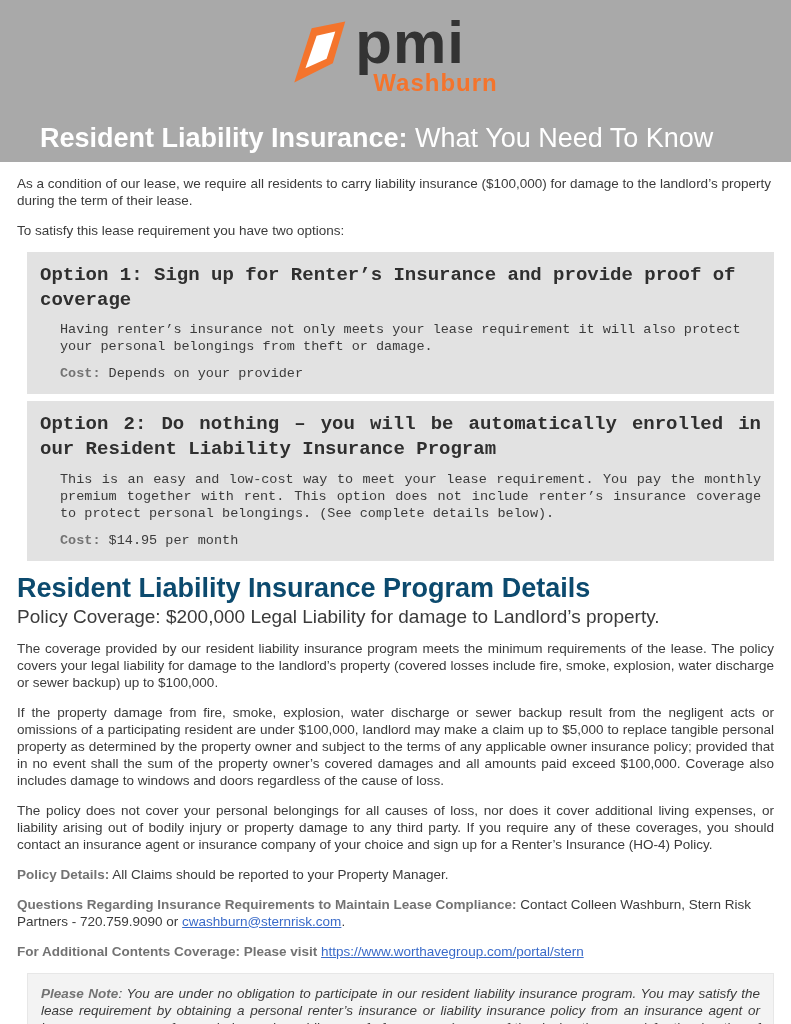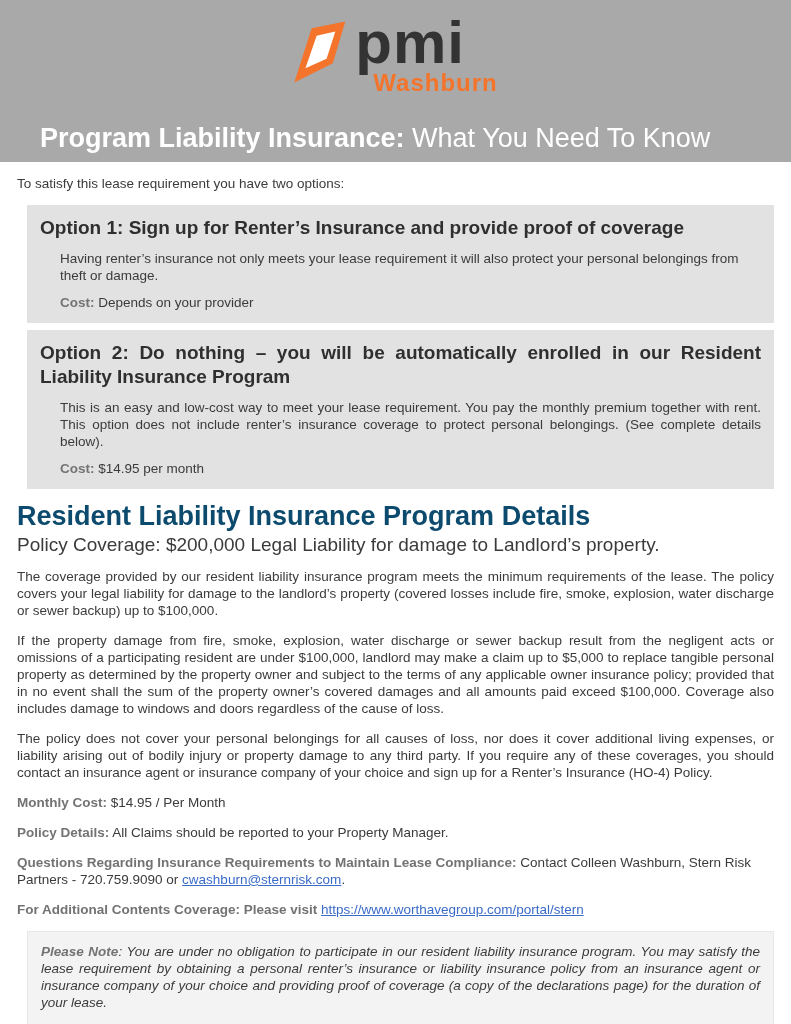--- a/index.html
+++ b/index.html
@@ -63,20 +63,21 @@
   }
   .content p { margin-bottom: 13px; }
   .justify { text-align: justify; }
   b, strong { color: #737373; }
   
   .option-box {
     background: #e2e2e2;
     margin-left: 10px;
     padding: 11px 13px 12px 13px;
     margin-bottom: 7px;
+    font-family: Liberation Mono, monospace;
   }
   .option-title {
     font-size: 19px;
     font-weight: bold;
     color: #2f2f2f;
     line-height: 1.3;
     margin-bottom: 9px;
   }
   .option-box p { margin-bottom: 10px; margin-left: 20px; }
   .option-box p:last-child { margin-bottom: 0; }
@@ -120,26 +121,27 @@
       <svg class="logo-mark" viewBox="0 0 90 100" xmlns="http://www.w3.org/2000/svg">
         <polygon points="30,12 84,1 64,68 2,99" fill="#f4742c"></polygon>
         <polygon points="38,24 68,17 54,61 20,76" fill="#ffffff"></polygon>
       </svg>
       <div class="logo-text-col">
         <span class="logo-pmi">pmi</span>
         <span class="logo-brand">Washburn</span>
       </div>
     </div>
     <div class="banner">
-      <span class="bold-part">Program Liability Insurance:</span><span> What You Need To Know</span>
+      <span class="bold-part">Resident Liability Insurance:</span><span> What You Need To Know</span>
     </div>
   </div>
 
   <div class="content">
 
+    <p>As a condition of our lease, we require all residents to carry liability insurance ($100,000) for damage to the landlord’s property during the term of their lease.</p>
     <p>To satisfy this lease requirement you have two options:</p>
 
     <div class="option-box">
       <div class="option-title">Option 1: Sign up for Renter’s Insurance and provide proof of coverage</div>
       <p>Having renter’s insurance not only meets your lease requirement it will also protect your personal belongings from theft or damage.</p>
       <p><b>Cost:</b><span> Depends on your provider</span></p>
     </div>
 
     <div class="option-box">
       <div class="option-title justify">Option 2: Do nothing – you will be automatically enrolled in our Resident Liability Insurance Program</div>
@@ -147,21 +149,20 @@
       <p><b>Cost:</b><span> $14.95 per month</span></p>
     </div>
 
     <h1 class="details-title">Resident Liability Insurance Program Details</h1>
     <h2 class="details-subtitle">Policy Coverage: $200,000 Legal Liability for damage to Landlord’s property.</h2>
 
     <p class="justify">The coverage provided by our resident liability insurance program meets the minimum requirements of the lease. The policy covers your legal liability for damage to the landlord’s property (covered losses include fire, smoke, explosion, water discharge or sewer backup) up to $100,000.</p>
     <p class="justify">If the property damage from fire, smoke, explosion, water discharge or sewer backup result from the negligent acts or omissions of a participating resident are under $100,000, landlord may make a claim up to $5,000 to replace tangible personal property as determined by the property owner and subject to the terms of any applicable owner insurance policy; provided that in no event shall the sum of the property owner’s covered damages and all amounts paid exceed $100,000. Coverage also includes damage to windows and doors regardless of the cause of loss.</p>
     <p class="justify">The policy does not cover your personal belongings for all causes of loss, nor does it cover additional living expenses, or liability arising out of bodily injury or property damage to any third party. If you require any of these coverages, you should contact an insurance agent or insurance company of your choice and sign up for a Renter’s Insurance (HO-4) Policy.</p>
 
-    <p><b>Monthly Cost:</b><span> $14.95 / Per Month</span></p>
 
     <p><b>Policy Details:</b><span> All Claims should be reported to your Property Manager.</span></p>
 
     <p><b>Questions Regarding Insurance Requirements to Maintain Lease Compliance:</b><span> Contact Colleen Washburn, Stern Risk Partners - 720.759.9090 or </span><a class="doc-link" href="#">cwashburn@sternrisk.com</a><span>.</span></p>
 
     <p><b>For Additional Contents Coverage: Please visit </b><a class="doc-link" href="#">https://www.worthavegroup.com/portal/stern</a></p>
 
     <div class="note-box">
       <p class="note-text justify"><b>Please Note</b><span>: You are under no obligation to participate in our resident liability insurance program. You may satisfy the lease requirement by obtaining a personal renter’s insurance or liability insurance policy from an insurance agent or insurance company of your choice and providing proof of coverage (a copy of the declarations page) for the duration of your lease.</span></p>
 

